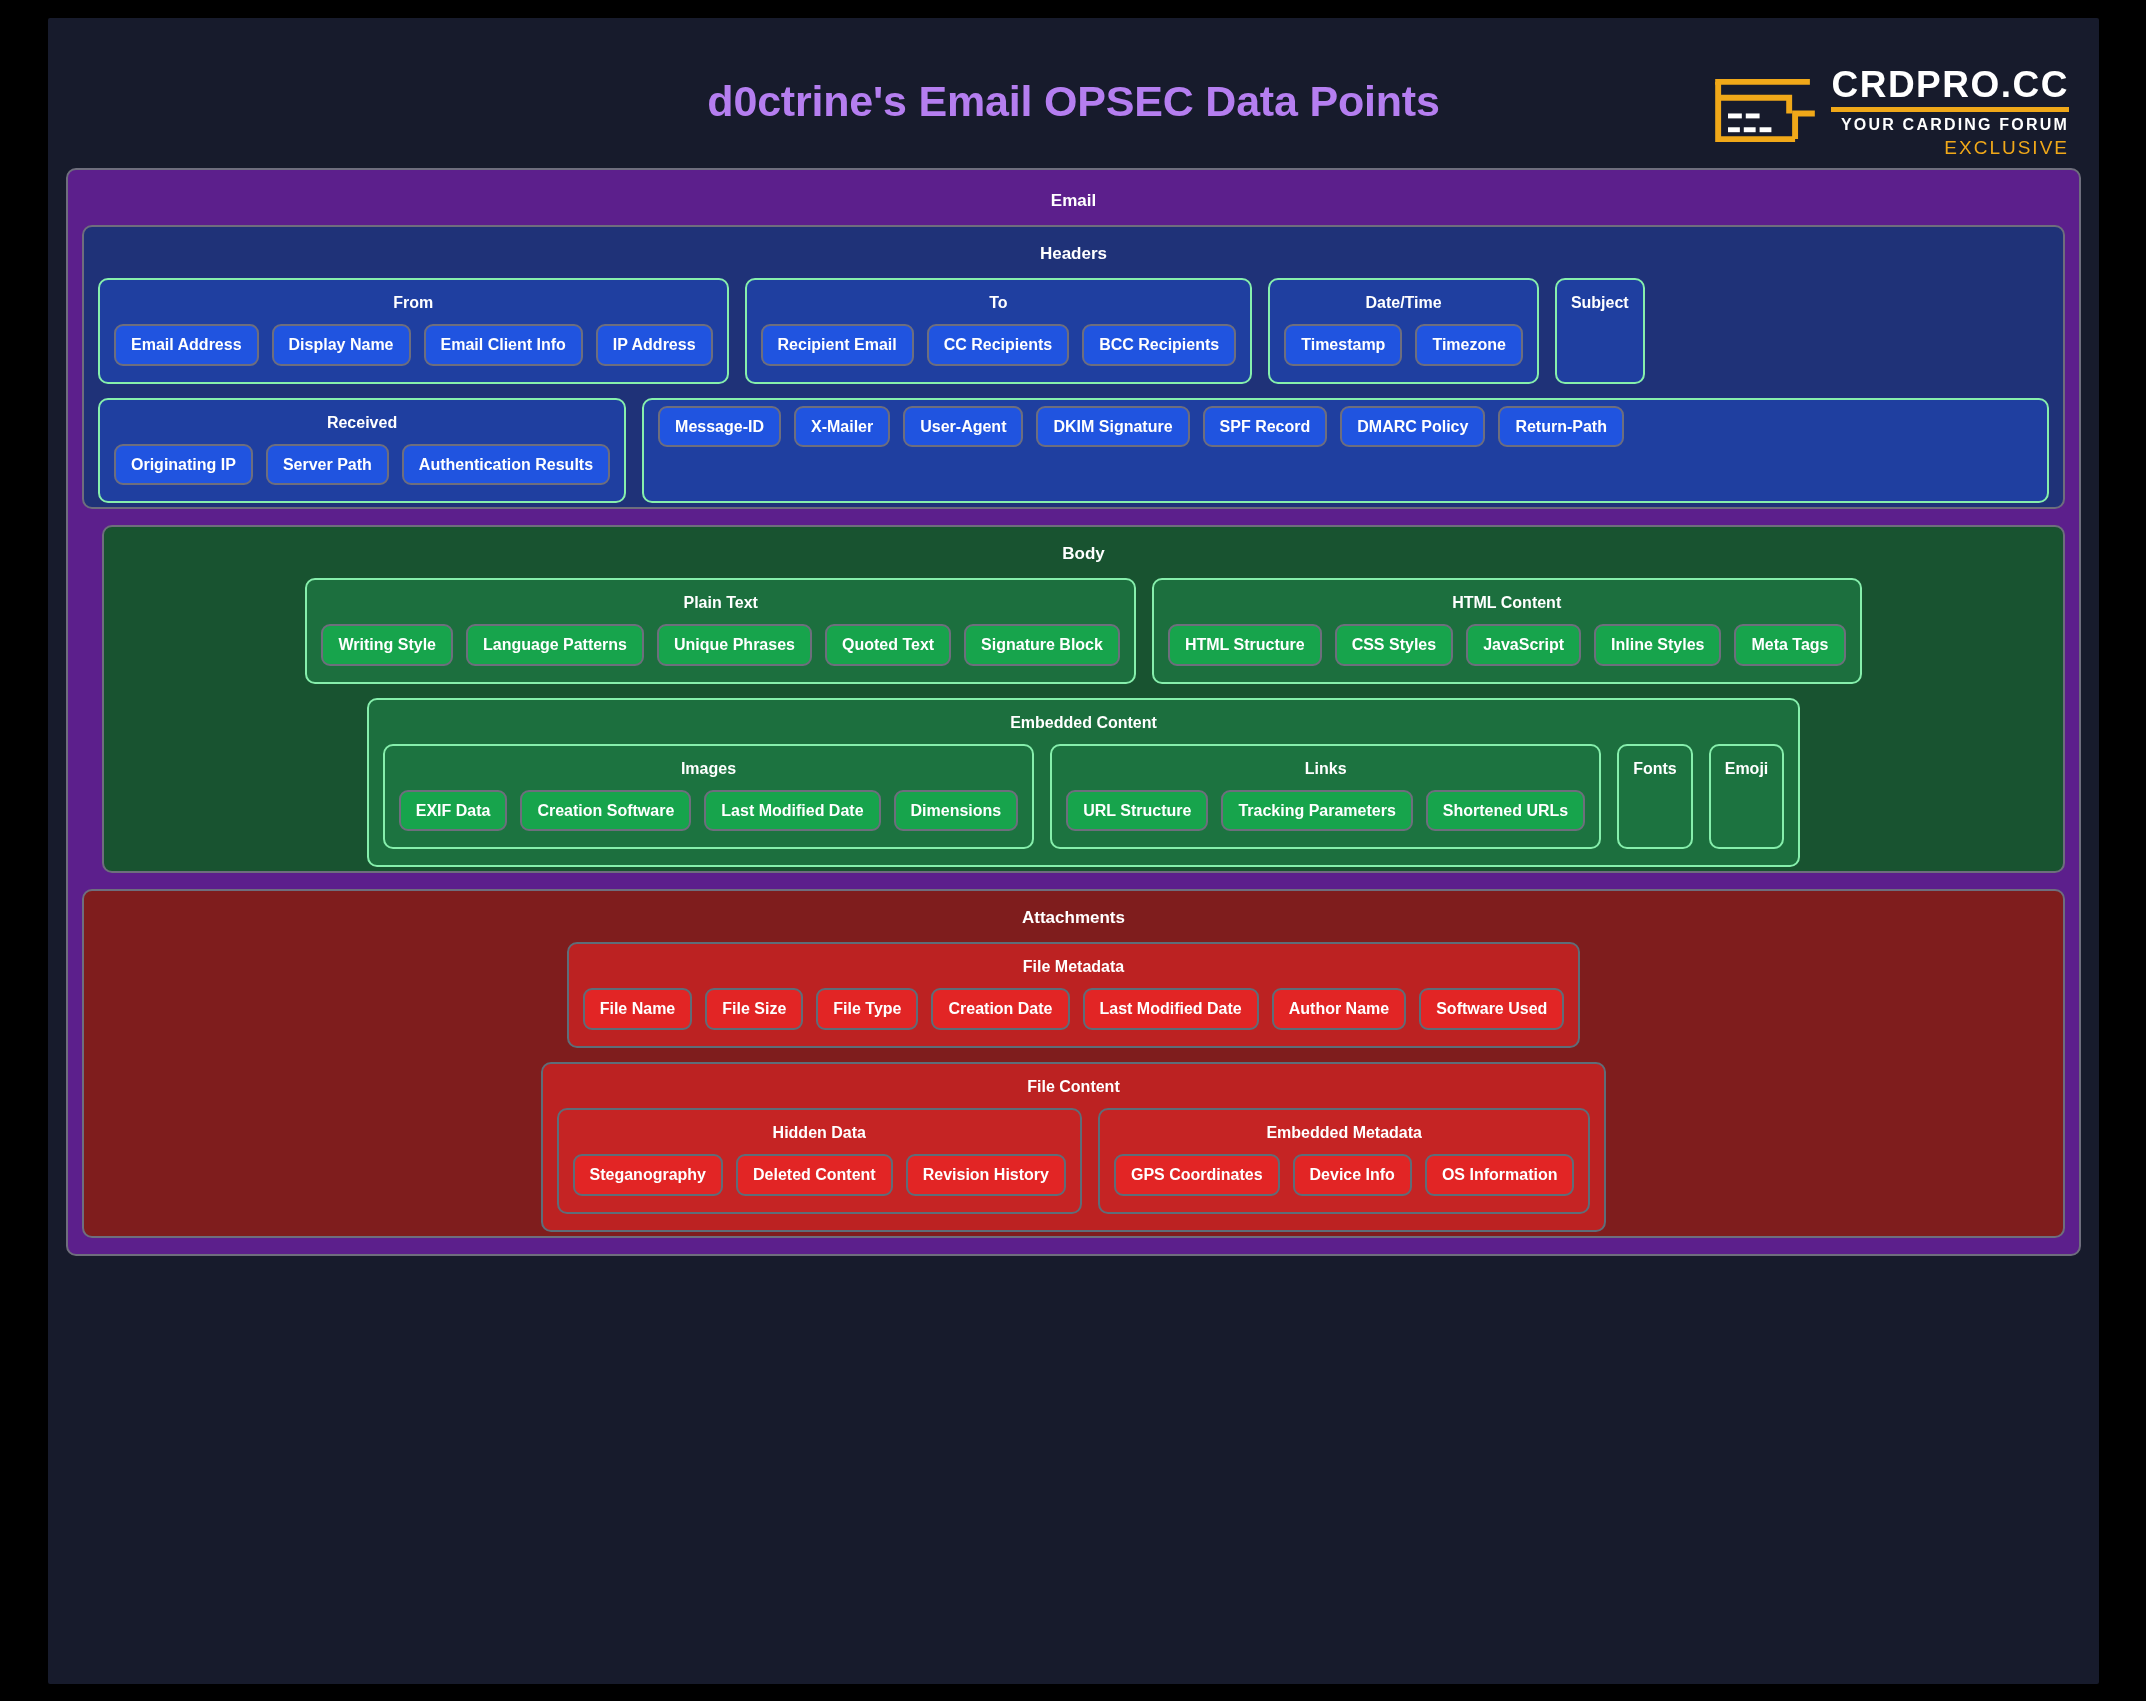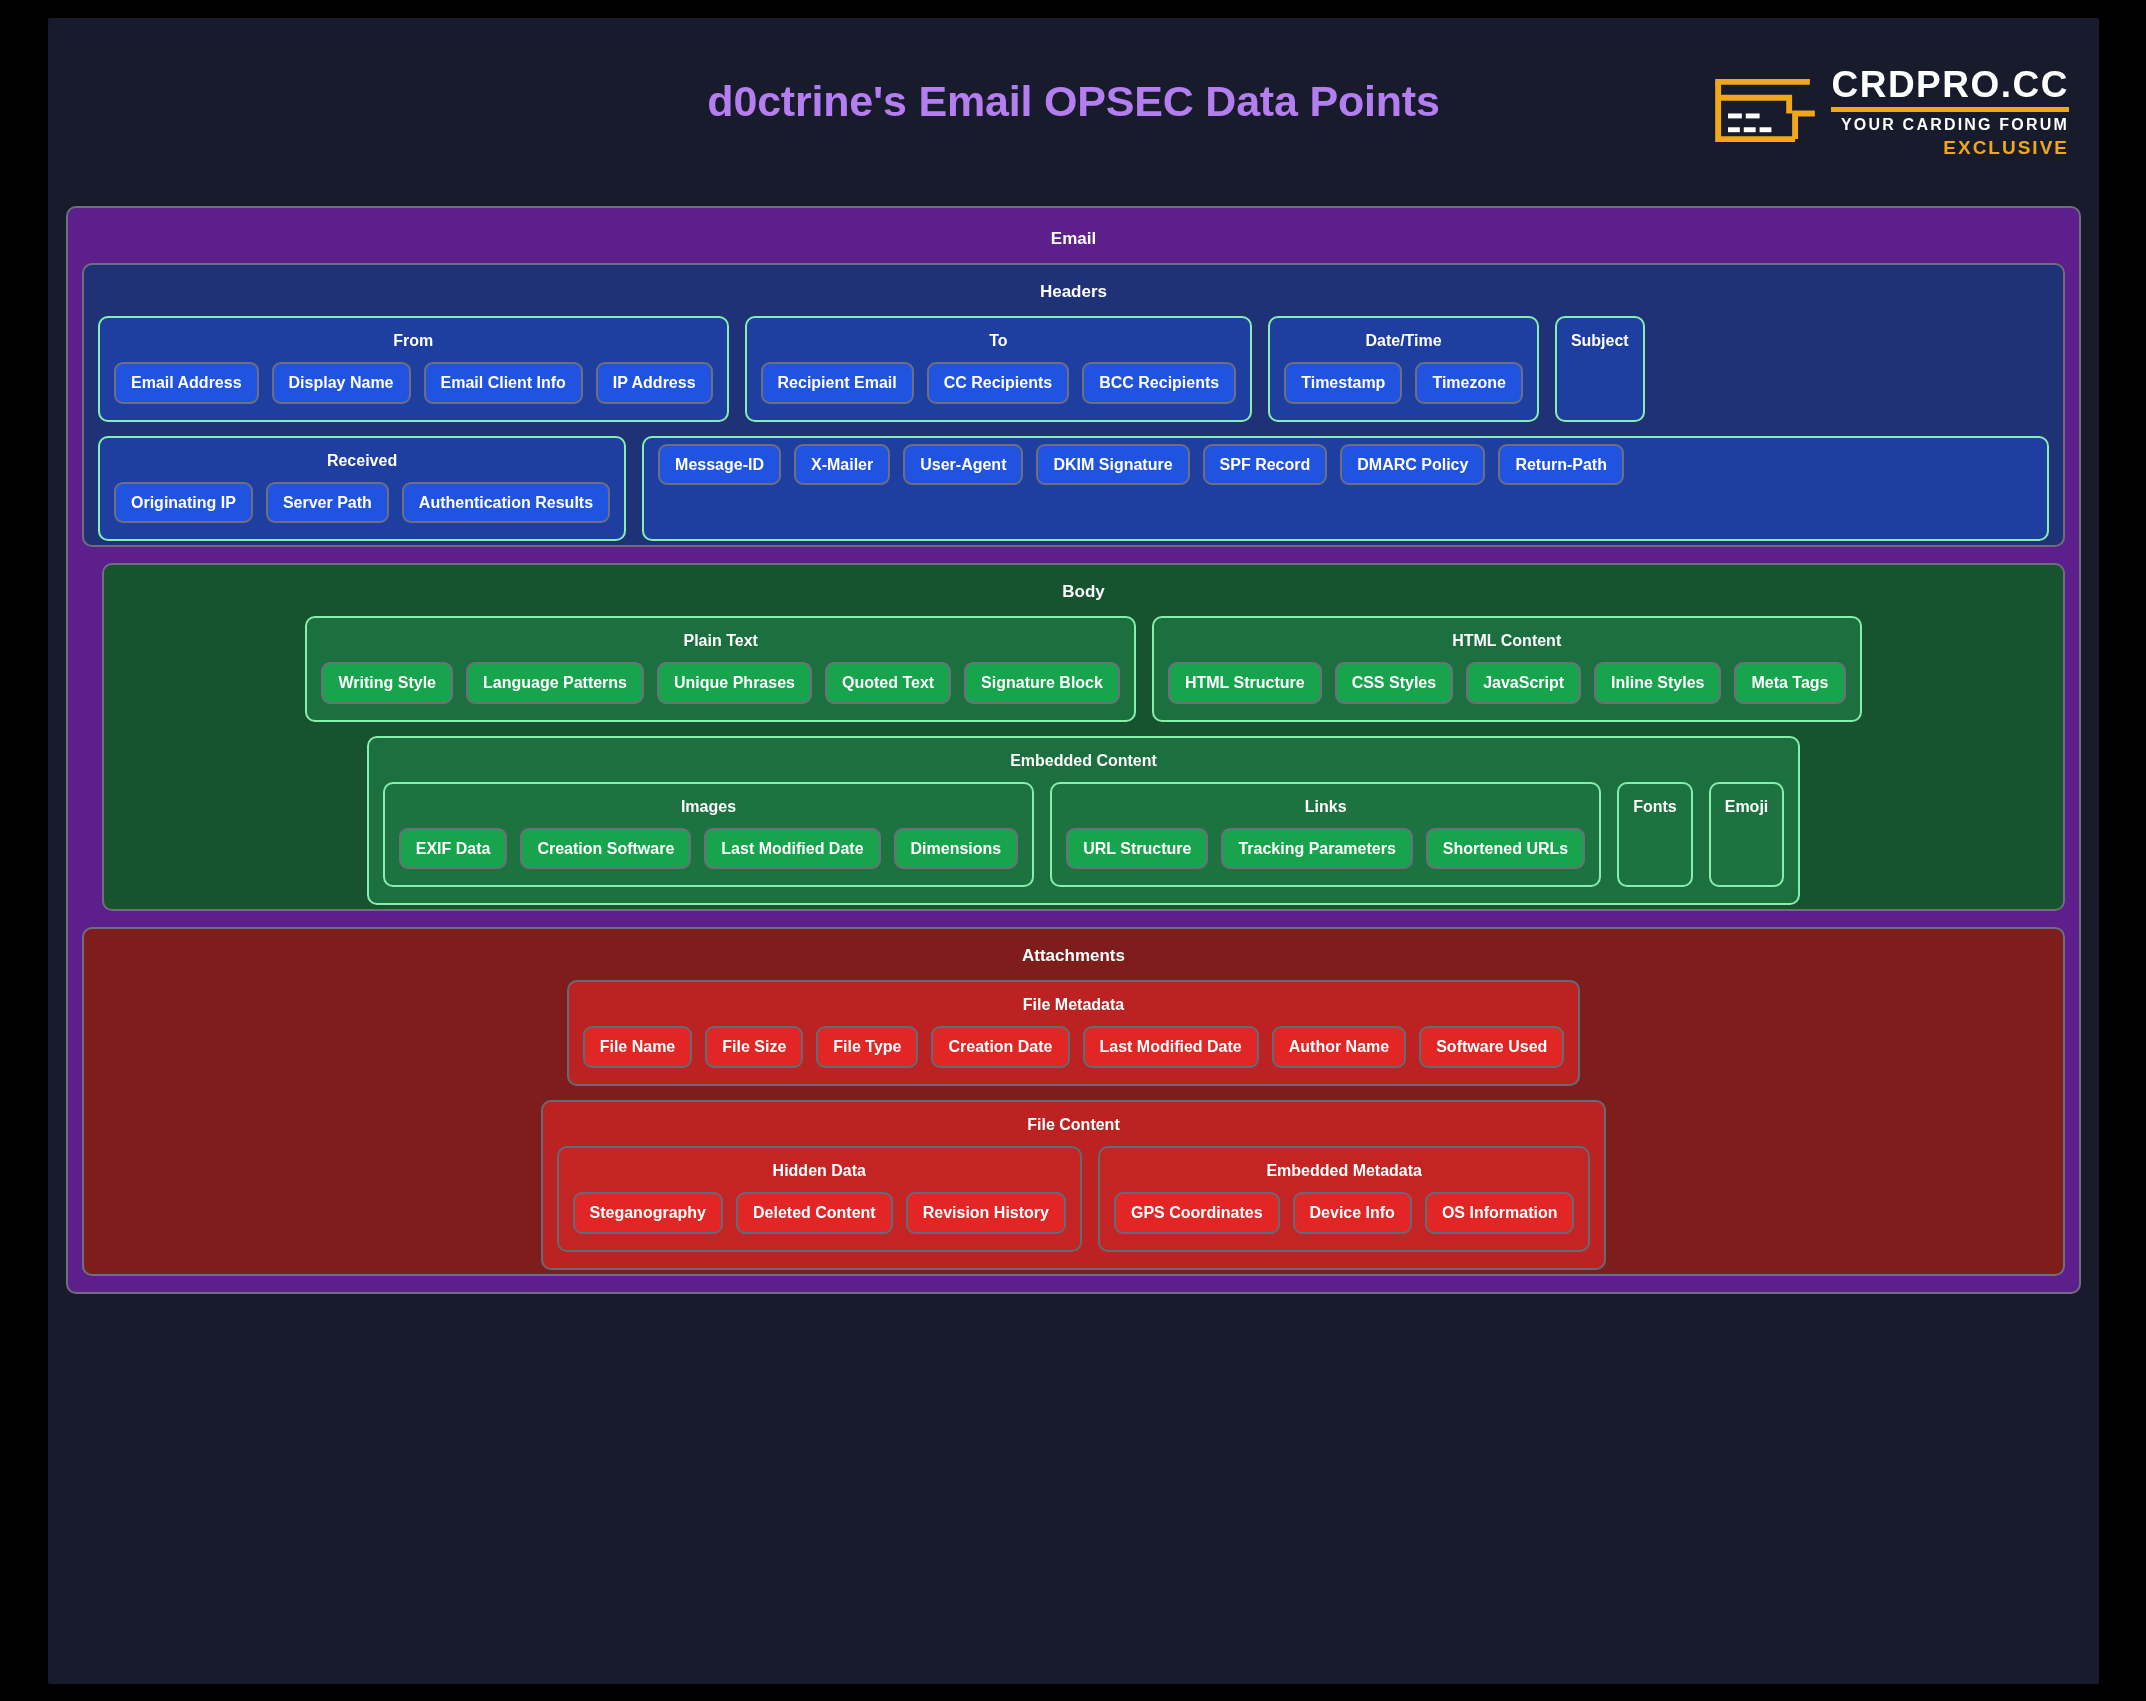--- a/index.html
+++ b/index.html
@@ -14,21 +14,21 @@
     position: absolute;
     left: 48px; top: 18px;
     width: 2051px; height: 1666px;
     background: #171b2c;
     border-radius: 2px;
   }
 
   
   .page-header {
     position: relative;
-    height: 188px;
+    height: 150px;
   }
   .page-title {
     position: absolute;
     left: 0; right: 0; top: 59px;
     text-align: center;
     font-size: 43px;
     font-weight: bold;
     color: #b57ef0;
     letter-spacing: -0.2px;
   }
@@ -44,21 +44,21 @@
   .brand-name {
     font-size: 37px; font-weight: bold; color: #ffffff;
     letter-spacing: 1.5px; line-height: 1; font-family: "Liberation Sans", sans-serif;
   }
   .brand-rule { width: 100%; height: 5px; background: #f0a819; margin: 4px 0 4px 0; }
   .brand-sub {
     font-size: 16px; font-weight: bold; color: #ffffff;
     letter-spacing: 2.2px; line-height: 1.1;
   }
   .brand-excl {
-    font-size: 19px; font-weight: bold; color: #f0a819;
+    font-size: 19px; font-weight: normal; color: #f0a819;
     letter-spacing: 2px; margin-top: 3px; margin-left: 48px;
   }
 
   
   .root {
     margin: 0 18px 18px 18px;
     border: 2px solid #6e6e7d;
     border-radius: 10px;
     padding: 14px 14px 16px 14px;
   }

